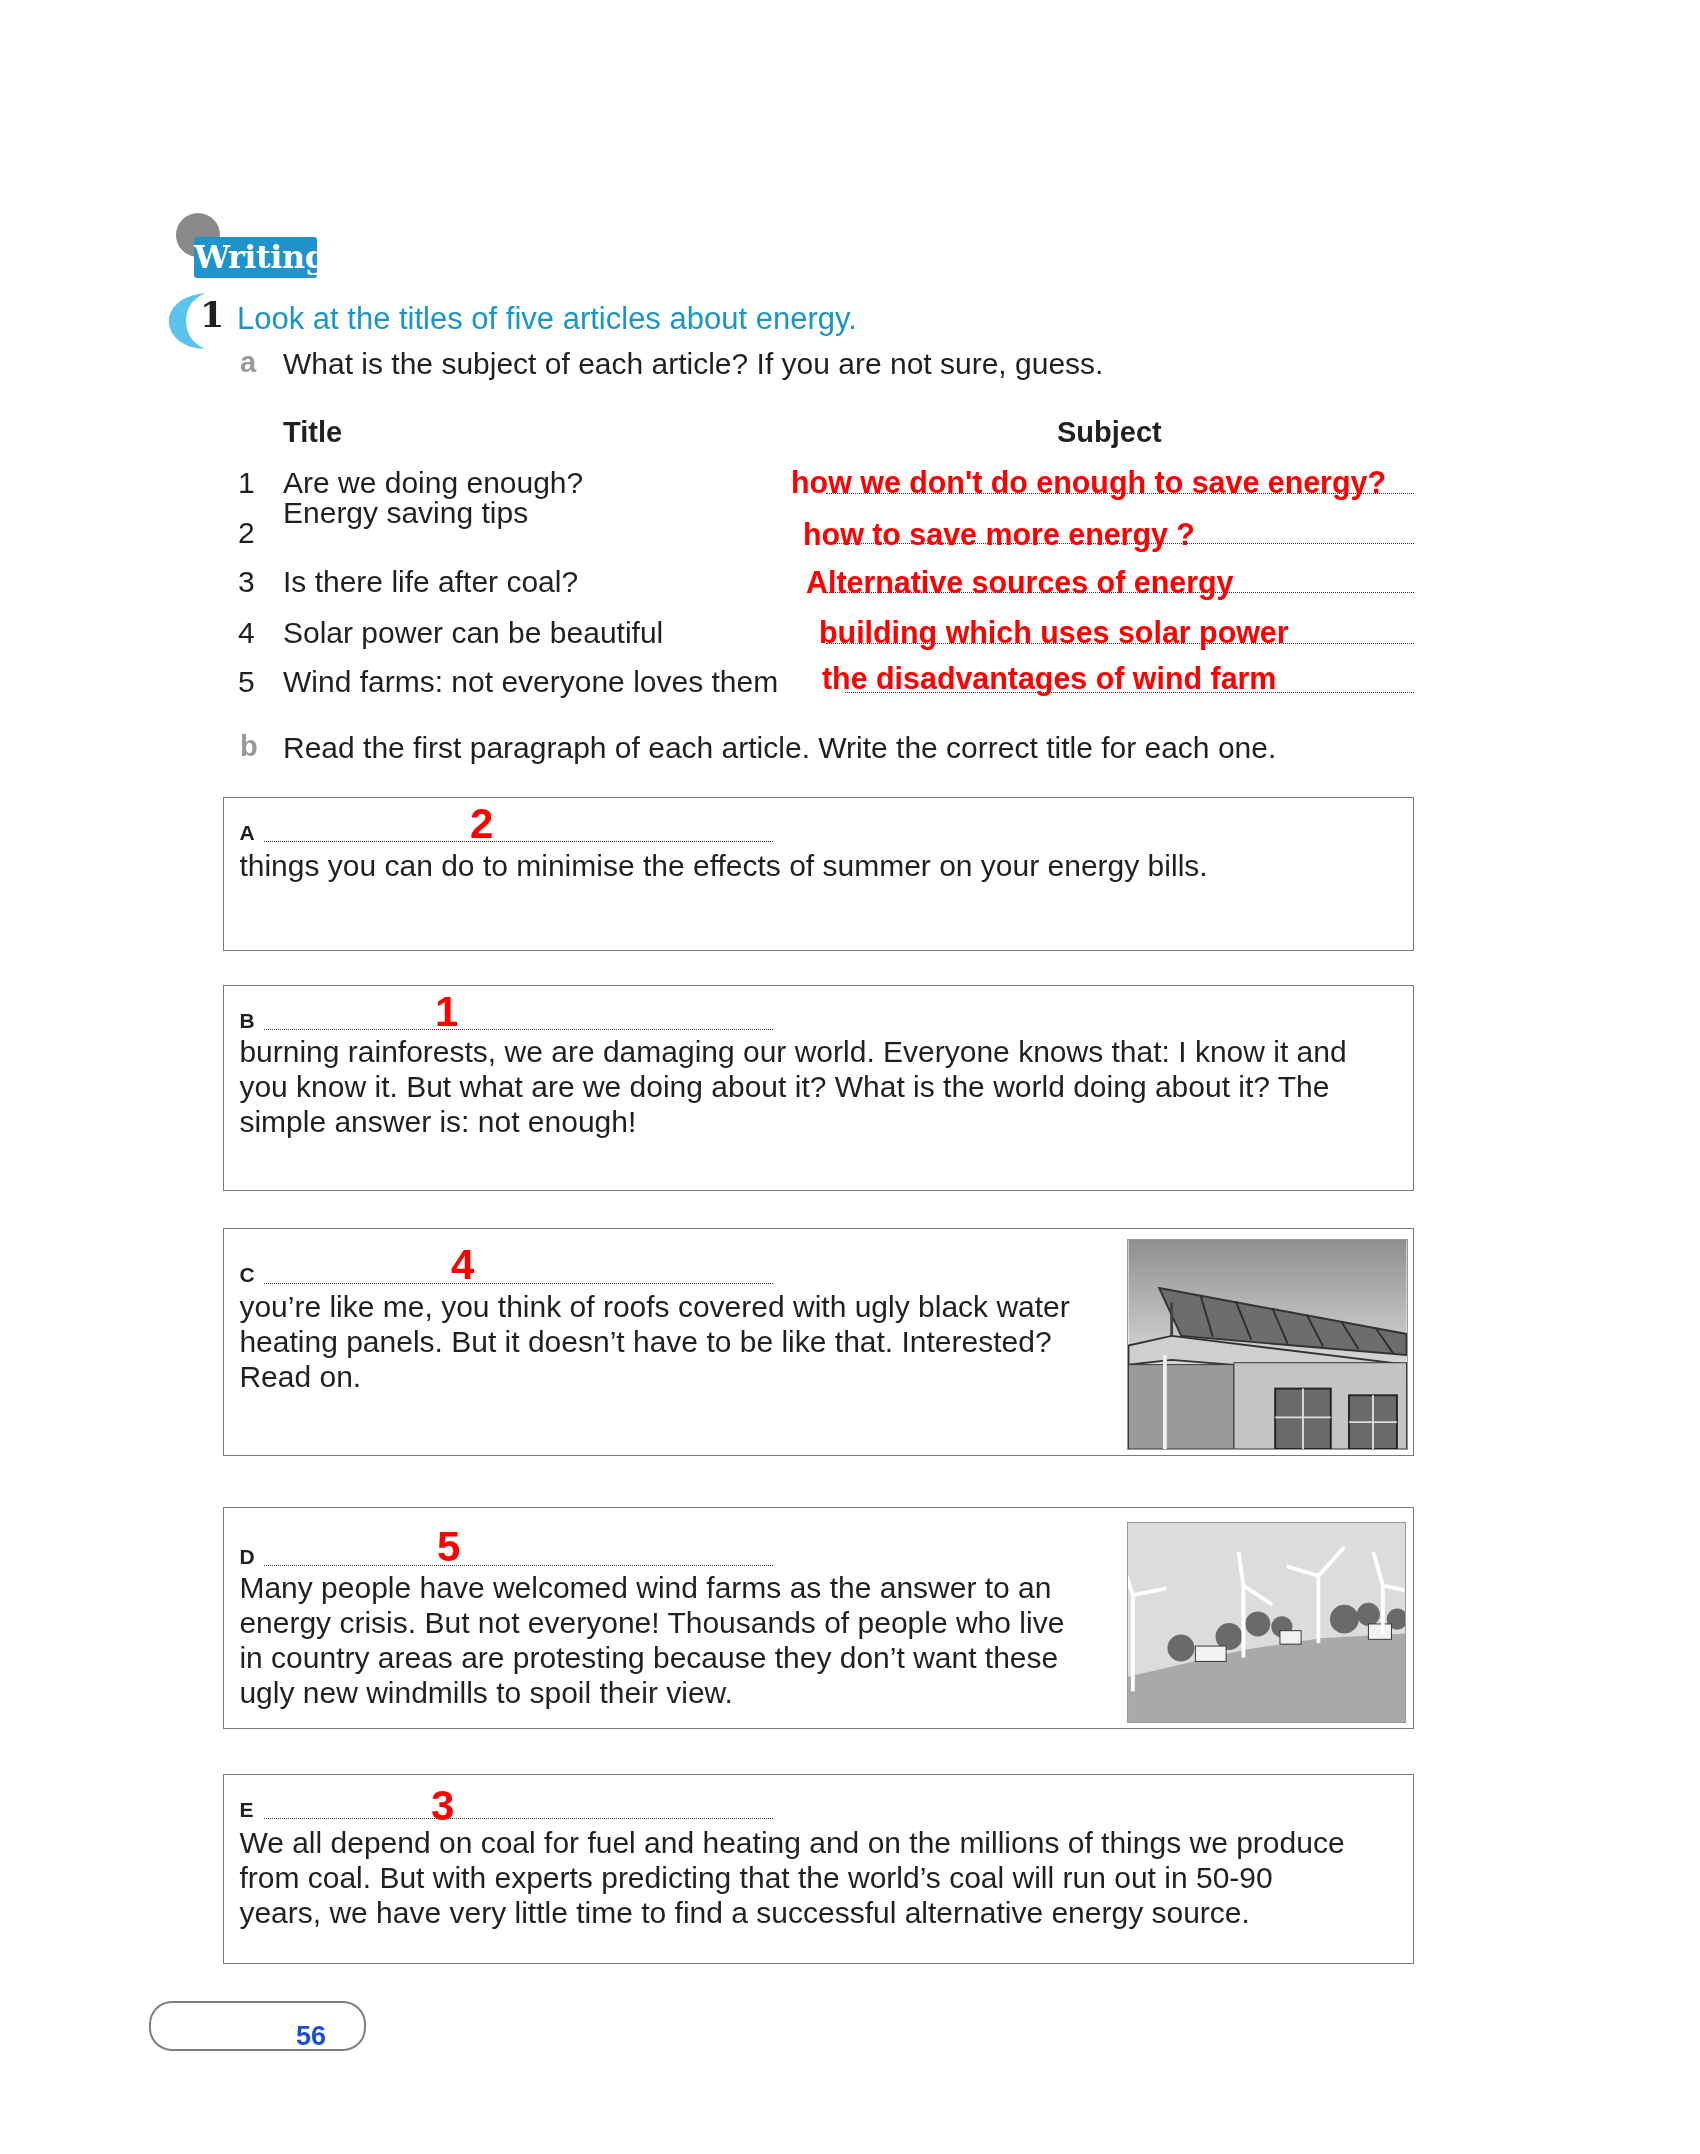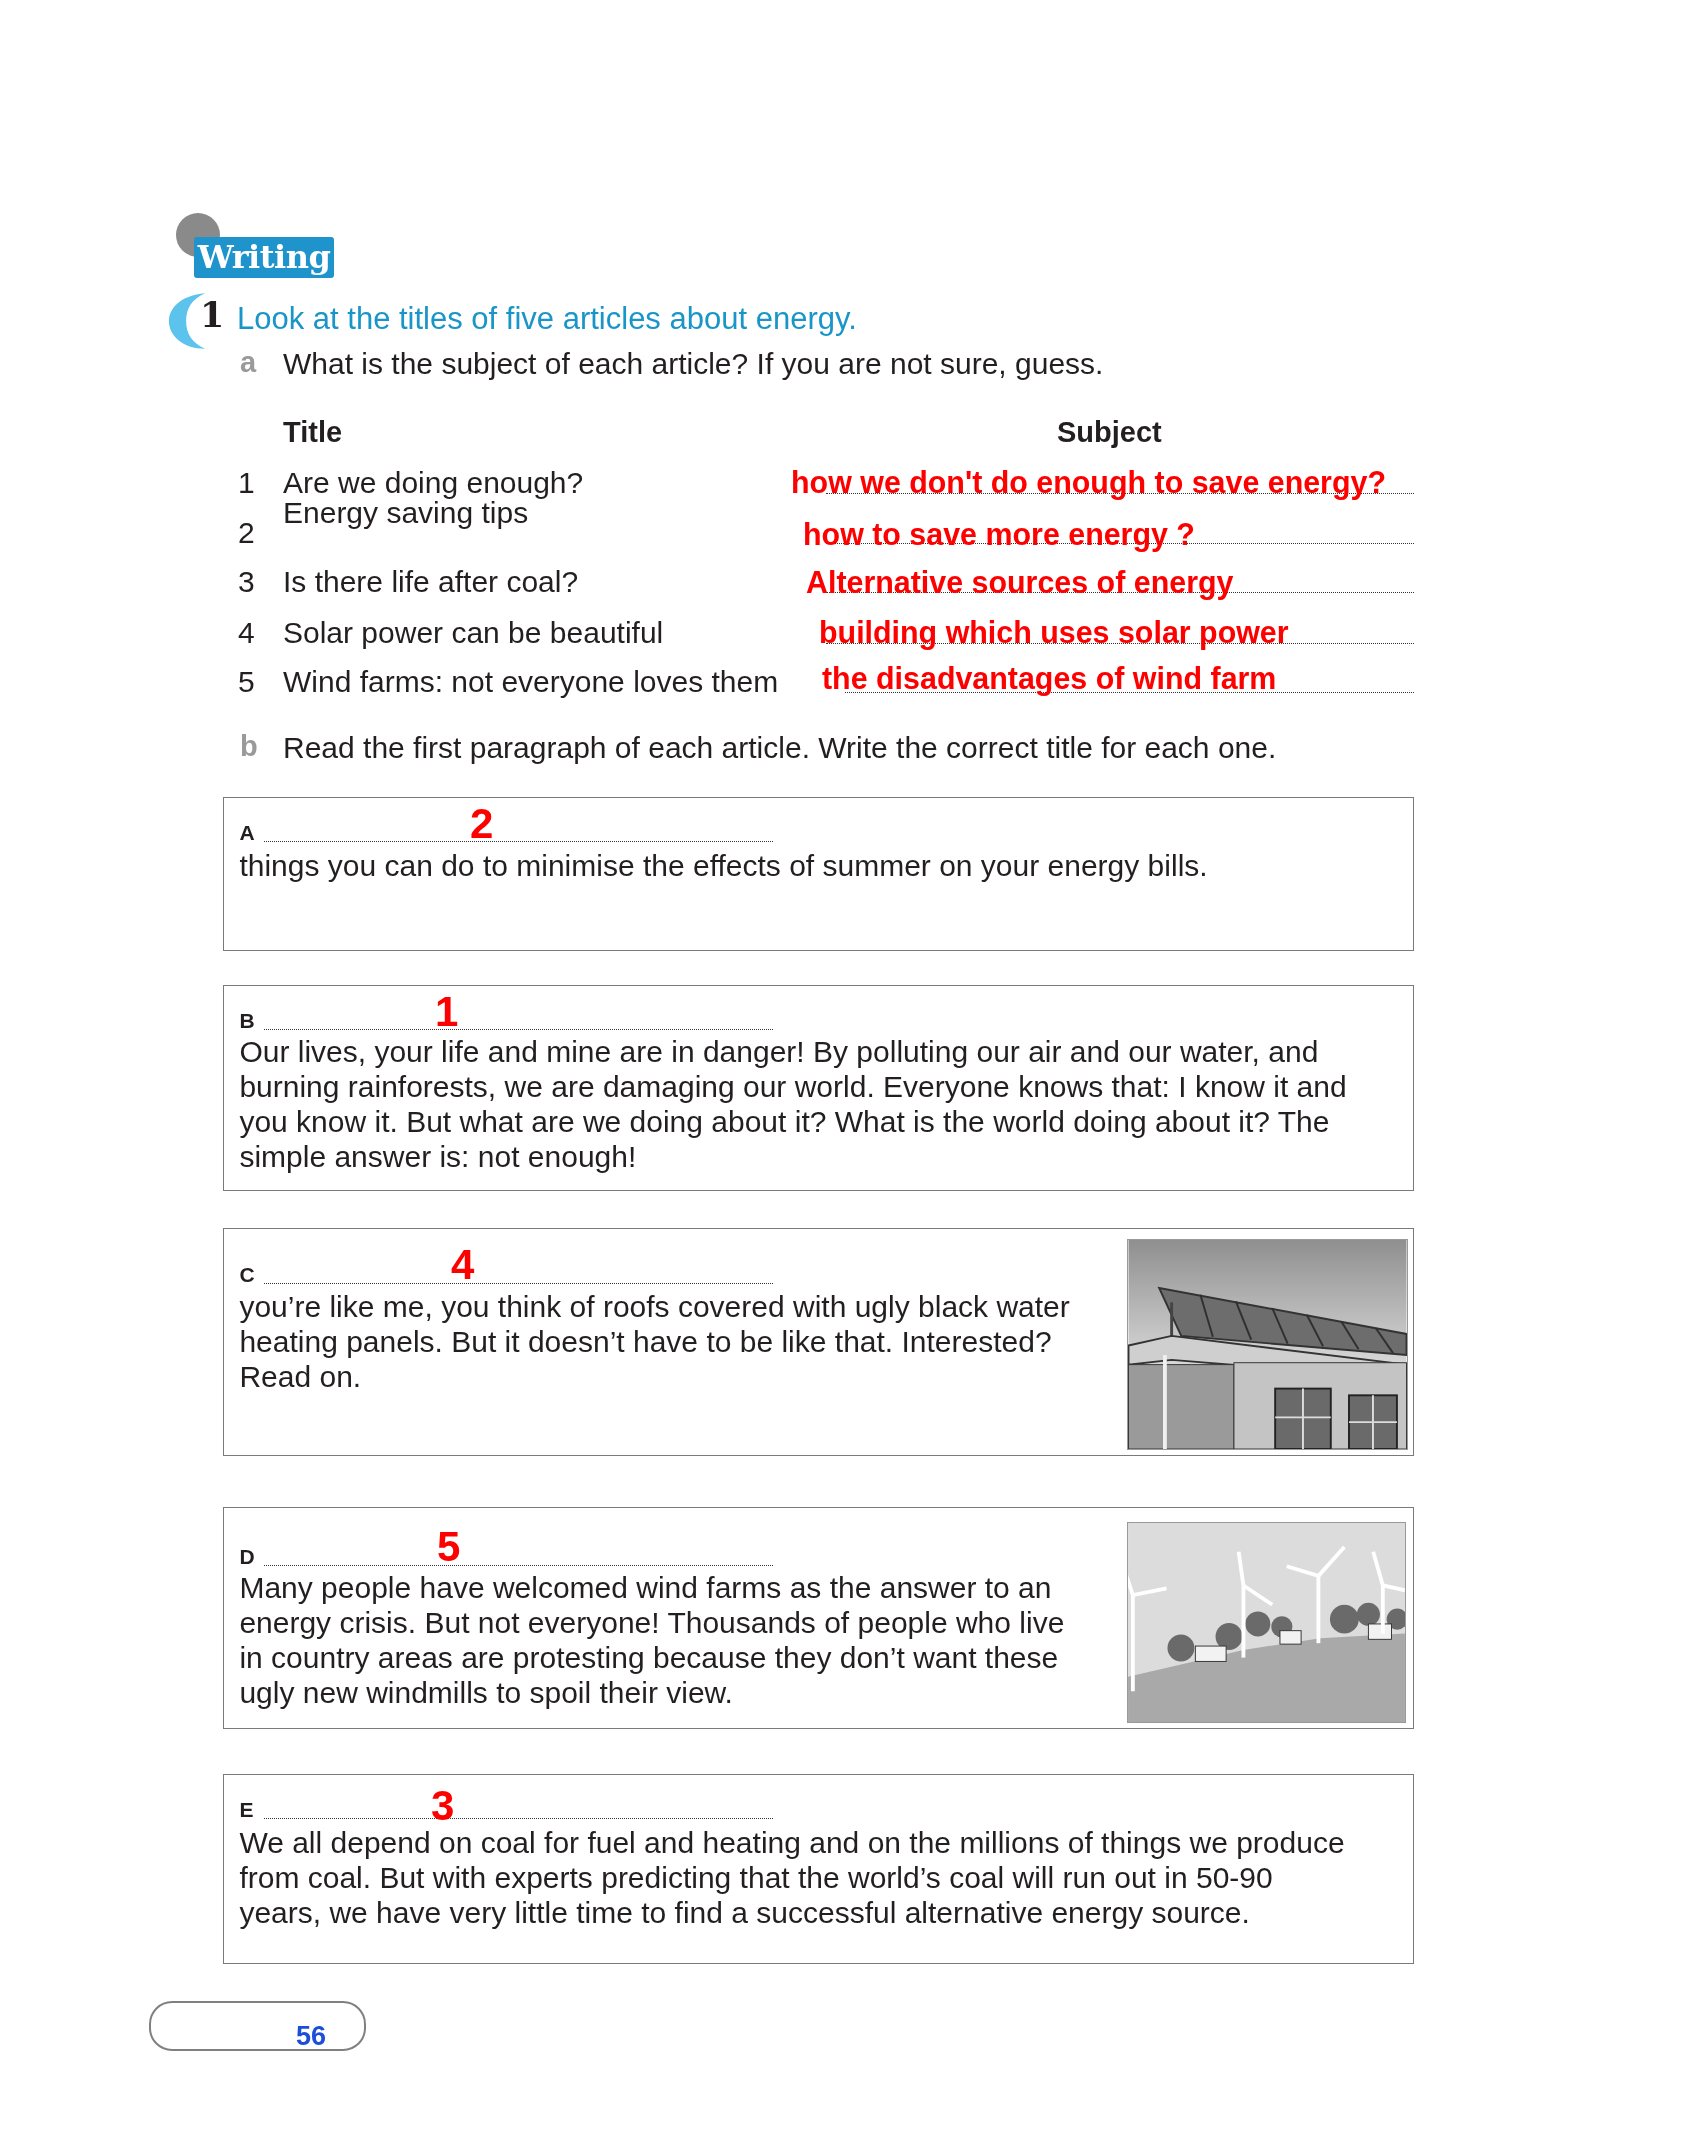--- a/index.html
+++ b/index.html
@@ -3,21 +3,21 @@
 <meta charset="utf-8">
 <style>
   html, body { margin: 0; padding: 0; background: #ffffff; }
   body { width: 1700px; height: 2155px; position: relative; overflow: hidden;
          font-family: "Liberation Sans", sans-serif; color: #231f20; }
   .abs { position: absolute; }
 
   
   .badge-circle { left: 176px; top: 213px; width: 44px; height: 44px; border-radius: 50%;
                   background: #8a8a8a; }
-  .badge { left: 194px; top: 237px; width: 140px; height: 41px; background: #1f93cc;
+  .badge { left: 194px; top: 237px; width: 123px; height: 41px; background: #1f93cc;
            border-radius: 2.9px; color: #ffffff; font-family: "DejaVu Serif", serif;
            font-weight: bold; font-size: 32px; line-height: 41px; text-align: center;
            letter-spacing: -0.5px; }
 
   
   .ex-crescent { left: 167px; top: 291px; width: 44px; height: 60px; }
   .ex-num { left: 200px; top: 294px; font-size: 35px; font-weight: bold; color: #231f20;
             font-family: "DejaVu Serif", serif; line-height: 42px; }
   .ex-title { left: 237px; top: 300px; font-size: 31px; color: #1a95c8; line-height: 38px; }
 
@@ -106,21 +106,20 @@
   <div class="abs box-text" style="top:50px;">
     <div>things you can do to minimise the effects of summer on your energy bills.</div>
   </div>
 </div>
 
 <div class="abs box" style="top:985px; height:206px;">
   <div class="abs box-label" style="top:22px;">B</div>
   <div class="abs box-dots" style="top:43px;"></div>
   <div class="abs box-answer" style="left:211px; top:4.8px;">1</div>
   <div class="abs box-text" style="top:48px;">
-    <div>Our lives, your life and mine are in danger! By polluting our air and our water, and</div>
     <div>burning rainforests, we are damaging our world. Everyone knows that: I know it and</div>
     <div>you know it. But what are we doing about it? What is the world doing about it? The</div>
     <div>simple answer is: not enough!</div>
   </div>
 </div>
 
 <div class="abs box" style="top:1228px; height:228px;">
   <div class="abs box-label" style="top:33px;">C</div>
   <div class="abs box-dots" style="top:54px;"></div>
   <div class="abs box-answer" style="left:227px; top:15.4px;">4</div>

